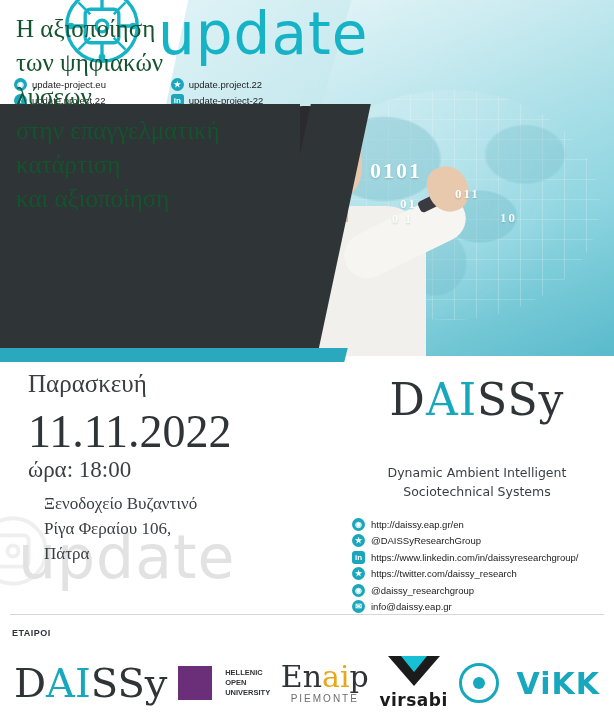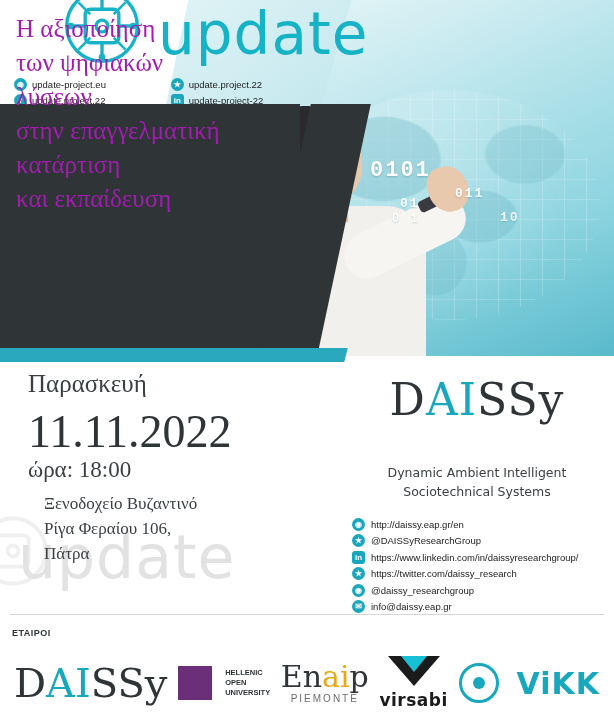--- a/index.html
+++ b/index.html
@@ -122,21 +122,21 @@
     position: absolute; left: 186px; top: 108px;
     width: 28px; height: 12px;
     background: #3a3a40;
     border-radius: 4px;
     transform: rotate(-26deg);
   }
 
   .binary {
     position: absolute;
     color: rgba(255,255,255,0.9);
-    font-family: Liberation Mono, monospace;
+    font-family: Liberation Serif, serif;
     font-weight: 700;
     letter-spacing: 2px;
     text-shadow: 0 1px 2px rgba(0,80,100,0.25);
   }
   .b1 { left: 370px; top: 158px; font-size: 22px; color: #ffffff; }
   .b2 { left: 400px; top: 196px; font-size: 13px; color: #ffffff; opacity: .95; }
   .b3 { left: 455px; top: 186px; font-size: 13px; color: #ffffff; opacity: .95; }
   .b4 { left: 500px; top: 210px; font-size: 13px; color: #ffffff; opacity: .9; }
   .b5 { left: 348px; top: 212px; font-size: 12px; color: #ffffff; opacity: .85; margin-left: 44px; }
 
@@ -203,21 +203,21 @@
     position: absolute;
     right: -44px; top: 0;
     width: 60px; height: 252px;
     background: #2f3437;
     transform: skewX(-12deg);
   }
   .title-text {
     position: absolute;
     left: 16px; top: 12px;
     width: 276px;
-    color: #a21caf;
+    color: #14532d;
     font-size: 25px;
     line-height: 1.36;
     font-family: "Liberation Serif", serif;
     z-index: 3;
   }
 
   
   .teal-stripe {
     position: absolute;
     left: 0; top: 348px;
@@ -483,21 +483,21 @@
       </div>
     </div>
 
     <div class="title-panel"></div>
     <div class="title-text">
       <div>Η αξιοποίηση</div>
       <div>των ψηφιακών</div>
       <div>λύσεων</div>
       <div>στην επαγγελματική</div>
       <div>κατάρτιση</div>
-      <div>και εκπαίδευση</div>
+      <div>και αξιοποίηση</div>
     </div>
   </div>
 
   <div class="teal-stripe"></div>
 
   <div class="mid">
 
     <svg class="ghost-mark" viewBox="0 0 100 100">
       <circle cx="50" cy="50" r="42" fill="none" stroke="#e2e2e2" stroke-width="5"></circle>
       <rect x="30" y="30" width="40" height="40" rx="6" fill="none" stroke="#e2e2e2" stroke-width="5"></rect>

